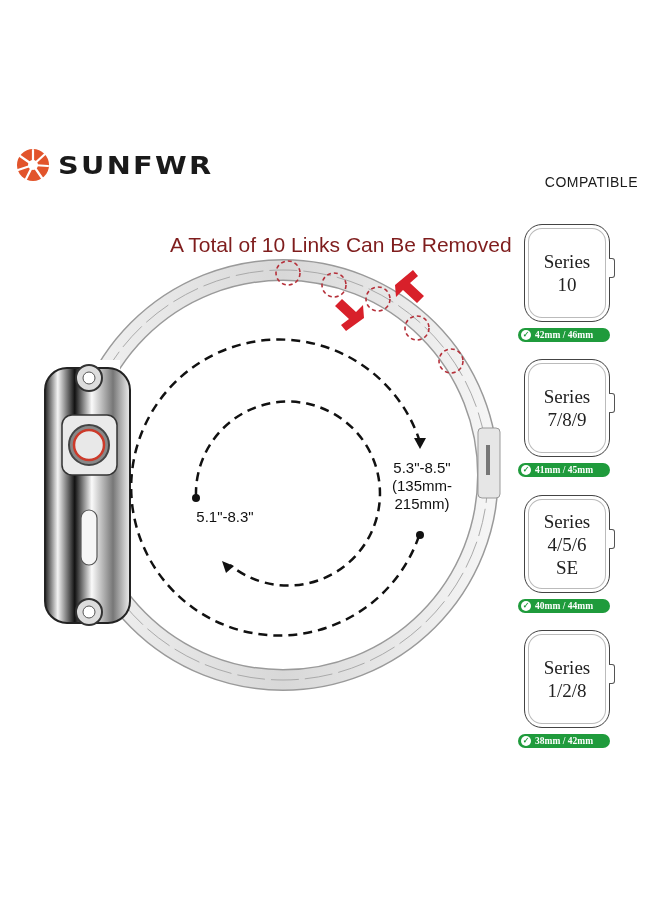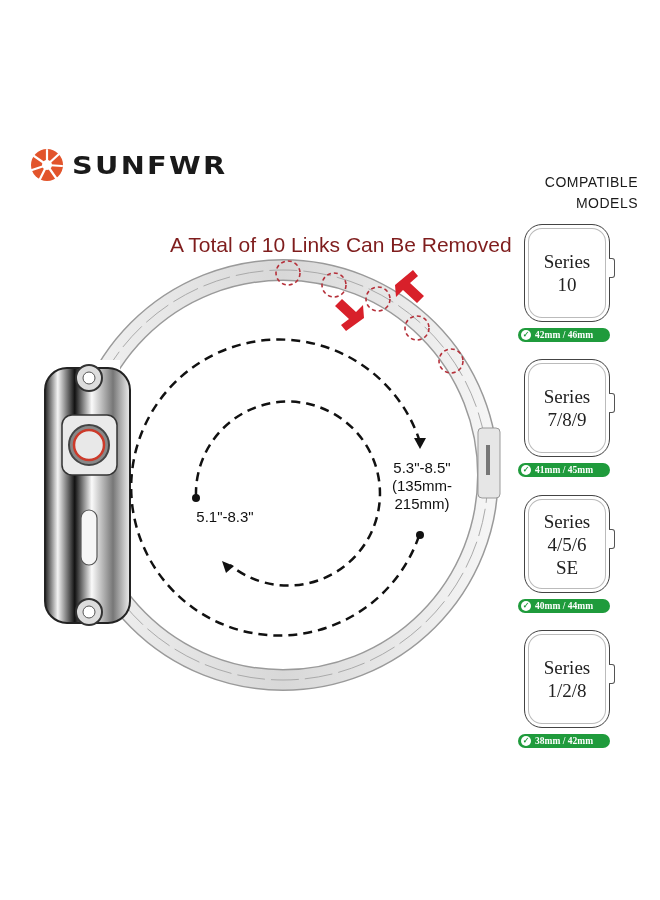--- a/index.html
+++ b/index.html
@@ -1,20 +1,20 @@
 <!DOCTYPE html>
 <html><head>
 <meta charset="utf-8">
 <style>
   html, body { margin: 0; padding: 0; background: #ffffff; }
   body { width: 660px; height: 900px; position: relative; overflow: hidden;
          font-family: "Liberation Sans", "DejaVu Sans", sans-serif; color: #111; }
 
   
-  .logo { position: absolute; left: 30px; top: 148px; height: 34px; display: flex; align-items: center; text-align: center; }
+  .logo { position: absolute; left: 16px; top: 148px; height: 34px; display: flex; align-items: center; text-align: center; }
   .logo svg { width: 34px; height: 34px; }
   .logo-text { font-family: "DejaVu Sans", sans-serif; font-weight: bold; font-size: 25px;
                letter-spacing: 2px; color: #1a1a1a; margin-left: 8px; transform: scaleX(1.15);
                transform-origin: left center; }
 
   
   .compat-title { position: absolute; right: 22px; top: 172px; text-align: right;
                   font-size: 14px; line-height: 21px; letter-spacing: 0.5px; color: #1a1a1a; }
 
   
@@ -60,21 +60,20 @@
       <line x1="17" y1="17" x2="2" y2="22"></line>
       <line x1="17" y1="17" x2="4" y2="8"></line>
     </g>
     <circle cx="17" cy="17" r="5" fill="#fff"></circle>
   </svg>
   <span class="logo-text">SUNFWR</span>
 </div>
 
 <div class="compat-title">
   <div>COMPATIBLE</div>
-  <div>MODELS</div>
 </div>
 
 <div class="headline">A Total of 10 Links Can Be Removed</div>
 
 <svg class="diagram" viewBox="0 250 510 520" width="510" height="520">
   <defs>
     <linearGradient id="steel" x1="0" x2="1" y1="0" y2="0">
       <stop offset="0" stop-color="#f2f2f2"></stop>
       <stop offset="0.5" stop-color="#d8d8d8"></stop>
       <stop offset="1" stop-color="#f5f5f5"></stop>

